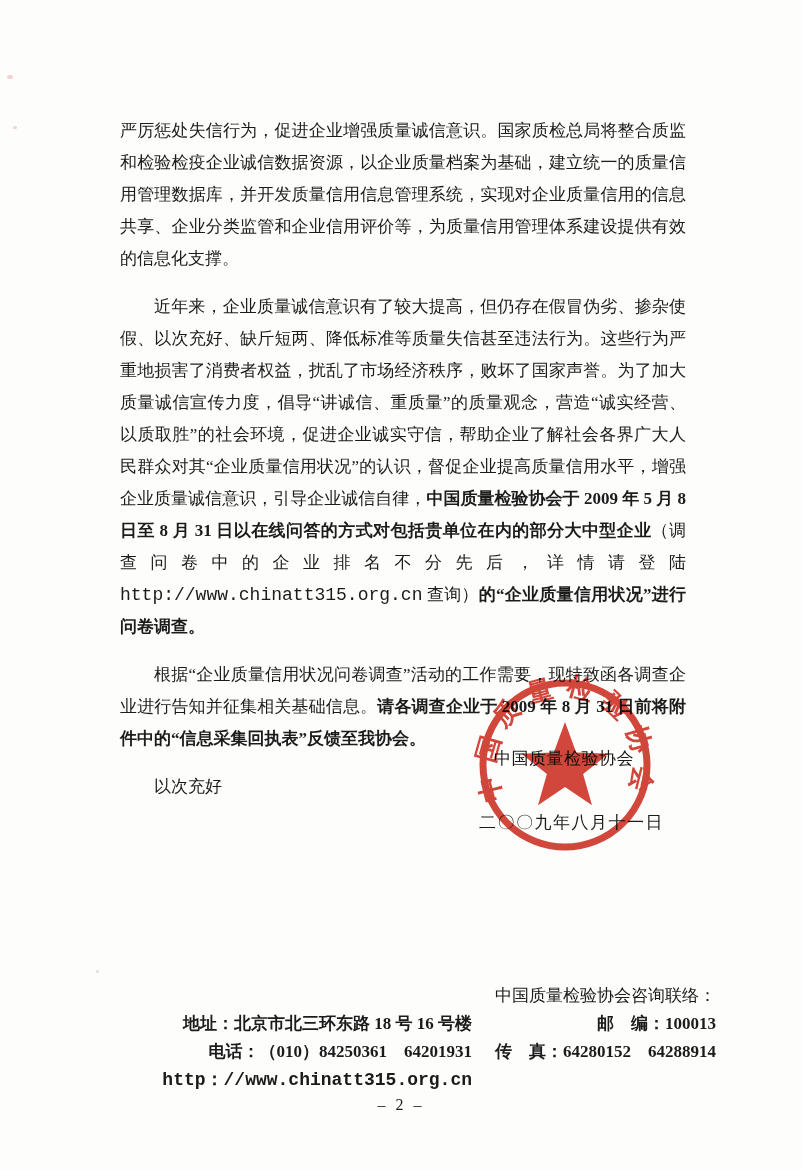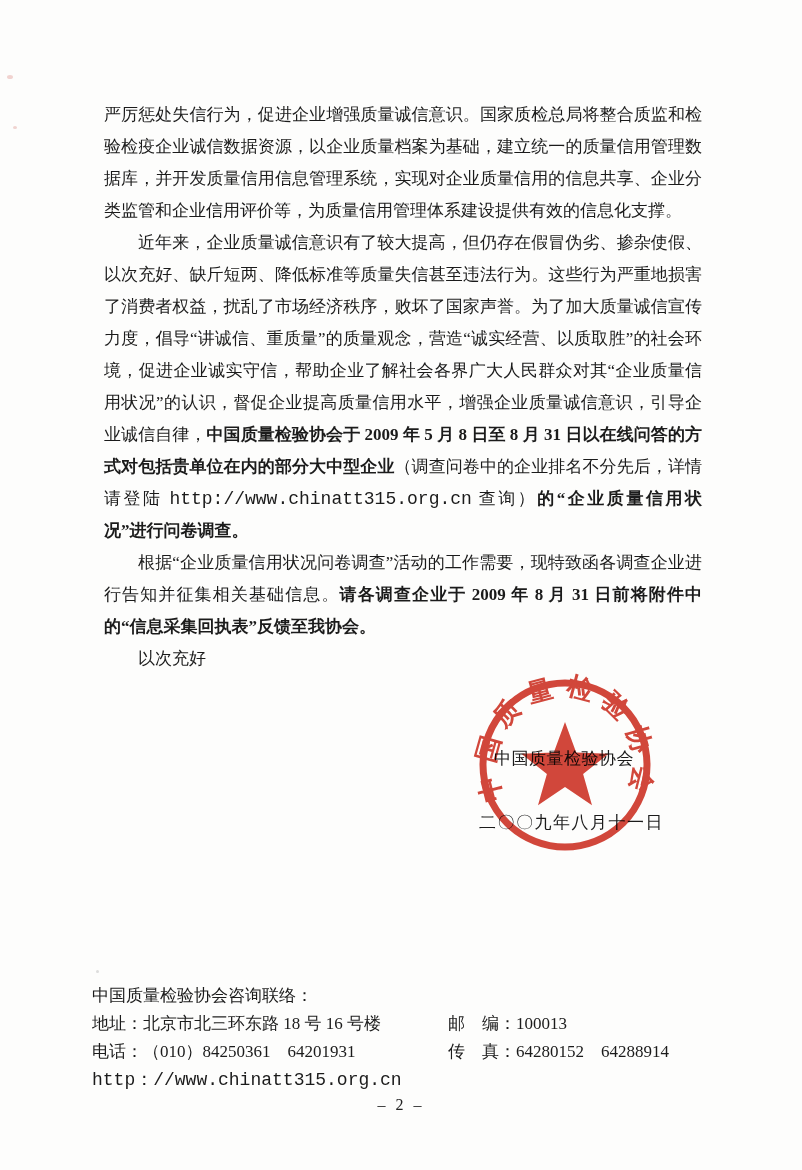--- a/index.html
+++ b/index.html
@@ -10,45 +10,45 @@
     overflow:hidden;
     font-family:"Liberation Serif","DejaVu Serif",serif;
     color:#1b1b1b;
   }
   
   .content {
     position:absolute; left:104px; top:99px; width:598px;
     font-size:17px; line-height:32px;
     text-align:justify;
   }
-  .content p { margin:0; }
+  .content p { margin:16px; }
   .indent { text-indent:2em; }
   .bold { font-weight:bold; }
   .mono { font-family:"Liberation Mono","DejaVu Sans Mono",monospace; font-size:18px; }
   
   .sig-org {
     position:absolute; left:494px; top:747px;
     font-size:17px; letter-spacing:0.5px; z-index:2;
   }
   .sig-date {
     position:absolute; left:479px; top:811px;
     font-size:17px; letter-spacing:1.5px; z-index:2;
   }
   
   .seal {
     position:absolute; left:473px; top:673px;
     width:184px; height:184px; z-index:3;
     mix-blend-mode:multiply; opacity:0.92;
   }
   
   .footer {
-    position:absolute; left:92px; top:982px; width:600px;
-    font-size:17px; line-height:28px;
+    position:absolute; left:116px; top:982px; width:600px;
+    font-size:17px; line-height:28px;text-align:right;
   }
-  .f-grid { display:flex; }
+  .f-grid { display:flex;font-weight:bold; }
   .f-left { width:356px; }
   .f-right { flex:1; }
   .f-line { white-space:nowrap; }
   
   .page-number {
     position:absolute; left:0; top:1096px; width:802px;
     text-align:center; font-size:16px; letter-spacing:3px; color:#222;
   }
   
   .speck { position:absolute; border-radius:50%; }

